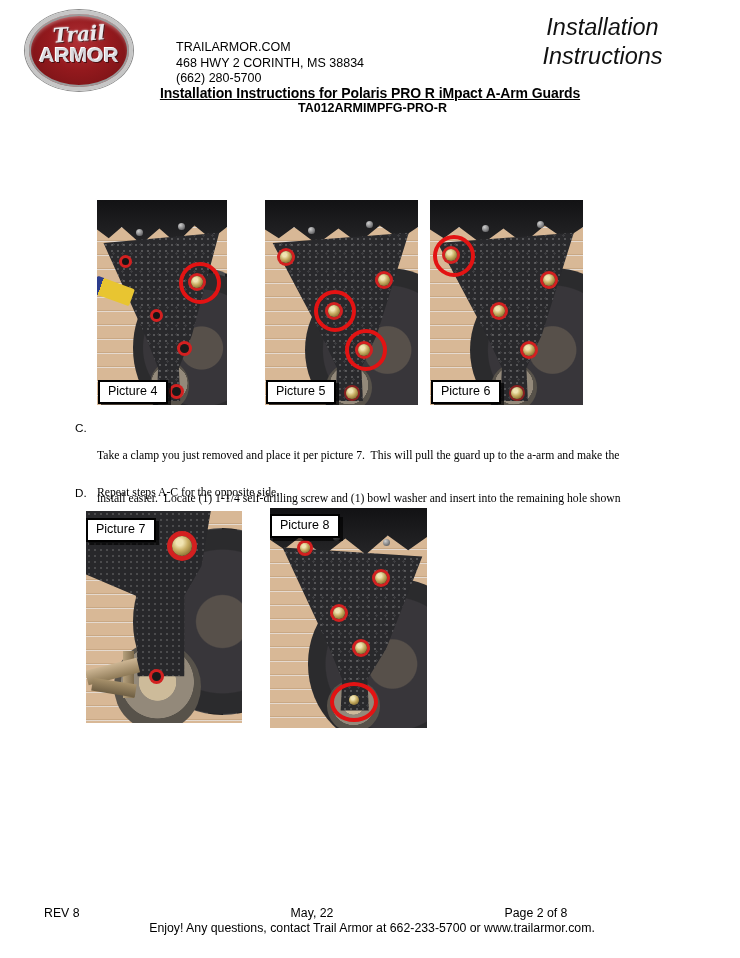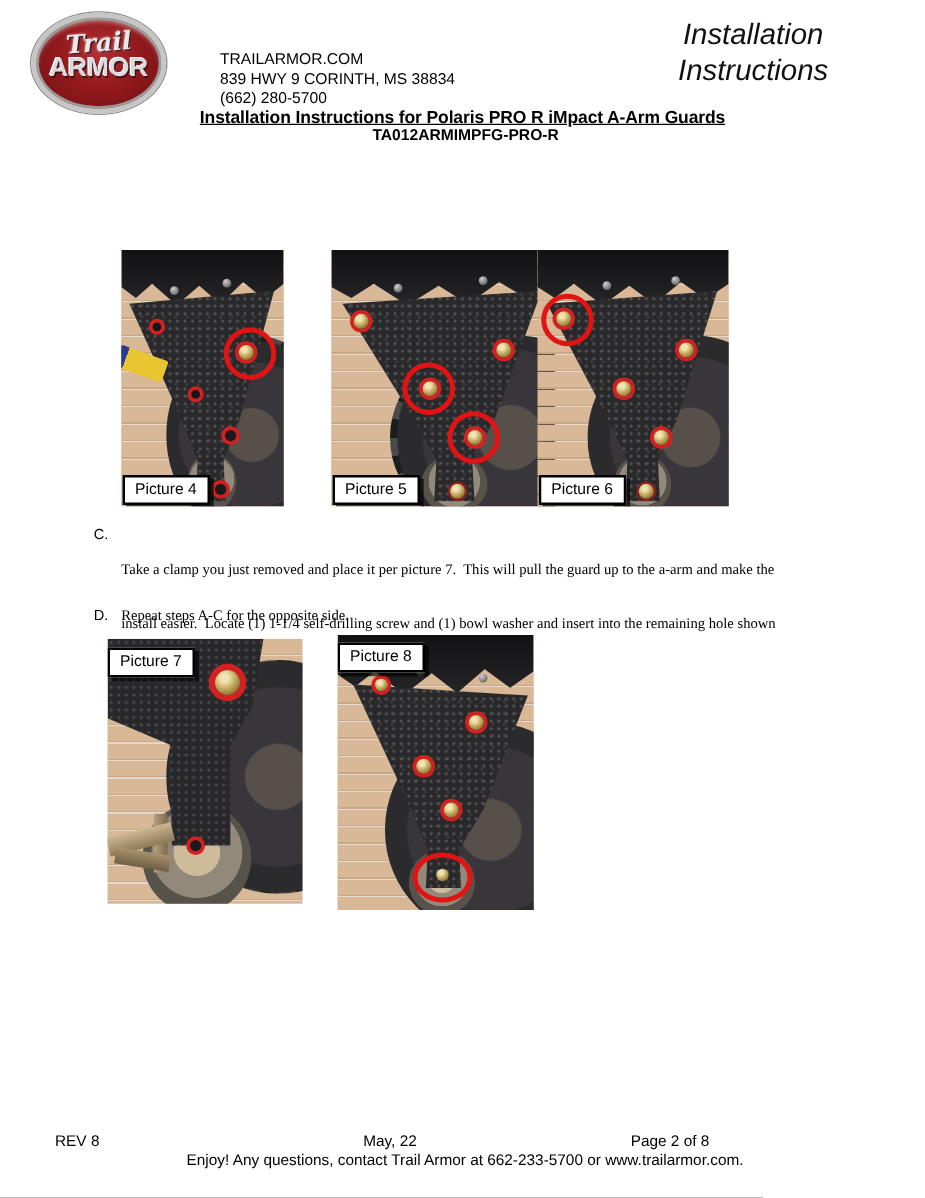--- a/index.html
+++ b/index.html
@@ -112,21 +112,21 @@
 
 <div id="page">
 
   <div id="logo">
     <span class="logo-trail">Trail</span>
     <span class="logo-armor">ARMOR</span>
   </div>
 
   <div id="contact">
     <div>TRAILARMOR.COM</div>
-    <div>839 HWY 9 CORINTH, MS 38834</div>
+    <div>468 HWY 2 CORINTH, MS 38834</div>
     <div>(662) 280-5700</div>
   </div>
 
   <div id="doc-title">Installation Instructions for Polaris PRO R iMpact A-Arm Guards</div>
 
   <div id="doctype">
     <div>Installation</div>
     <div>Instructions</div>
   </div>
   <div id="part-number">TA012ARMIMPFG-PRO-R</div>
@@ -141,21 +141,21 @@
     <div class="clamp-y"></div>
     <div class="hole" style="left:17%; top:27%;"></div>
     <div class="screw" style="left:72%; top:37%;"></div>
     <div class="ring" style="left:63%; top:30%;"></div>
     <div class="hole" style="left:41%; top:53%;"></div>
     <div class="washer" style="left:64%; top:70%;"></div>
     <div class="washer" style="left:58%; top:91%;"></div>
     <div class="plabel" style="left:1px; bottom:1px;">Picture 4</div>
   </div>
 
-  <div class="photo" style="left:265px; top:200px; width:153px; height:205px;padding-left:26px;">
+  <div class="photo" style="left:265px; top:200px; width:153px; height:205px;">
     <div class="tire" style="left:26%; top:33%; width:108%; height:80%;"></div>
     <div class="mach"></div>
     <div class="bolt" style="left:28%; top:13%;"></div>
     <div class="bolt" style="left:66%; top:10%;"></div>
     <div class="hub" style="left:40%; top:80%; width:30%; height:23%;"></div>
     <div class="guard"></div>
     <div class="screw" style="left:10%; top:25%;"></div>
     <div class="screw" style="left:74%; top:36%;"></div>
     <div class="screw" style="left:41%; top:51%;"></div>
     <div class="ring" style="left:32%; top:44%;"></div>

